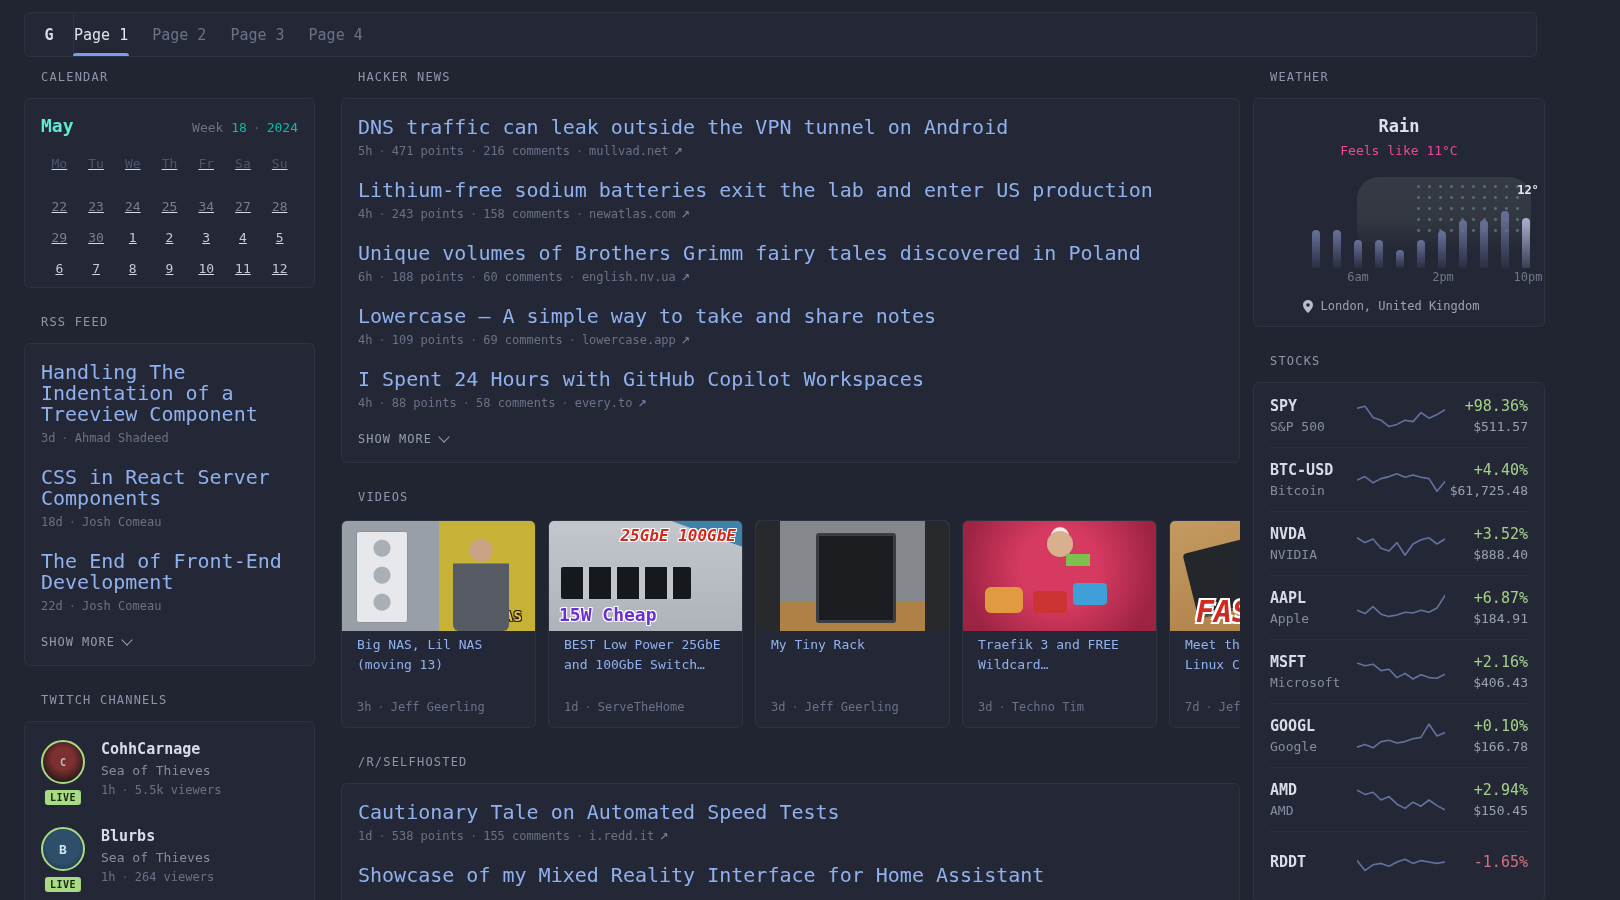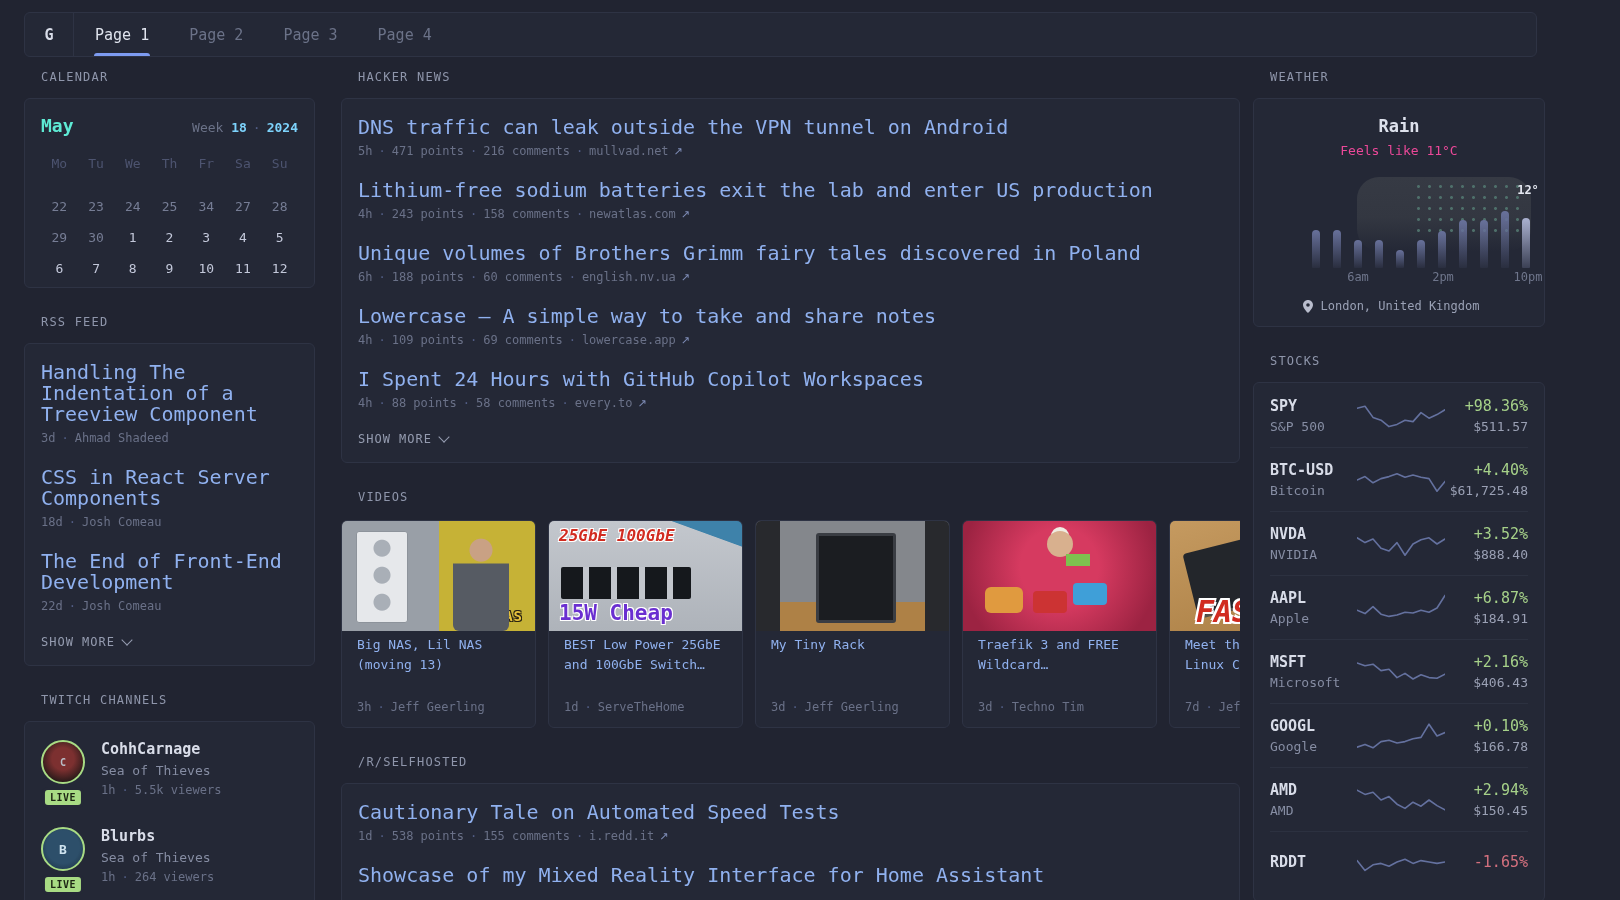--- a/index.html
+++ b/index.html
@@ -4,42 +4,42 @@
 <style>
   html,body{margin:0;padding:0;background:#1c1f2a;}
   .page{position:relative;width:1620px;height:900px;background:#212431;overflow:hidden;
         font-family:"DejaVu Sans Mono", monospace;color:#d5d9e6;}
   .card{background:#242836;border:1px solid #2e3344;border-radius:6px;box-sizing:border-box;}
 
   
   .navbar{position:absolute;left:24px;top:12px;width:1513px;height:45px;display:flex;align-items:stretch;}
   .nav-logo{width:48px;display:flex;align-items:center;justify-content:center;
             border-right:1px solid #2e3344;font-weight:bold;font-size:15px;color:#d9dde9;}
-  .nav-tabs{display:flex;gap:40px;margin-left:21px;justify-content:center;}
+  .nav-tabs{display:flex;gap:24px;justify-content:center;}
   .tab{position:relative;display:flex;align-items:center;font-size:15px;color:#6b7288;cursor:pointer;}
   .tab.active{color:#e0e4ee;}
   .tab.active::after{content:"";position:absolute;left:-1px;right:-1px;bottom:0;height:3px;
             background:#7d9bf0;border-radius:3px 3px 0 0;}
 
   
   .col{position:absolute;top:71px;}
   .col-left{left:24px;width:291px;}
   .col-mid{left:341px;width:899px;}
   .col-right{left:1253px;width:292px;}
   .w-head{font-size:12px;letter-spacing:1.2px;color:#8f96ab;margin:0 0 14px 17px;height:13px;line-height:13px;}
   .section{margin-bottom:0;}
   .section + .section{margin-top:28px;}
 
   
   .cal-card{padding:16px;height:190px;}
   .cal-top{display:flex;justify-content:space-between;align-items:baseline;}
   .cal-month{font-size:18px;font-weight:bold;color:#5eead4;}
   .cal-week{font-size:13px;color:#6b7288;}
-  .cal-week b{color:#7dd3fc;font-weight:bold;}
-  .cal-grid{display:grid;grid-template-columns:repeat(7,1fr);margin-top:12px;}
+  .cal-week b{color:#14b8a6;font-weight:normal;}
+  .cal-grid{display:grid;grid-template-columns:repeat(7,1fr);margin-top:12px;text-decoration:underline;}
   .cal-cell{height:31px;display:flex;align-items:center;justify-content:center;font-size:13px;color:#c3c8da;}
   .cal-dow{color:#4d5470;}
   .cal-cell.muted{color:#767d95;}
 
   
   .feed-card{padding:18px 16px 16px 16px;}
   .feed-item{margin-bottom:22px;}
   .feed-title{font-size:20px;line-height:21px;color:#90b1ef;cursor:pointer;}
   .meta{font-size:12px;color:#6a7188;margin-top:6px;}
   .dot{color:#525d85;margin:0 6px;}
@@ -65,42 +65,42 @@
         color:#1c2413;font-size:10px;font-weight:bold;padding:2px 5px;border-radius:3px;
         box-shadow:0 0 0 3px #242836;letter-spacing:0.5px;}
   .tw-name{font-size:15px;font-weight:bold;color:#d9dde9;}
   .tw-game{font-size:13px;color:#868da3;margin-top:5px;}
   .tw-meta{font-size:12px;color:#6a7188;margin-top:5px;}
 
   
   .vid-strip{display:flex;gap:12px;overflow:hidden;width:899px;margin-top:16px;}
   .vid-card{flex:0 0 195px;background:#242836;border:1px solid #2e3344;border-radius:6px;
             display:flex;flex-direction:column;height:208px;box-sizing:border-box;cursor:pointer;}
-  .thumb{height:110px;border-radius:5px 5px 0 0;position:relative;overflow:hidden;flex:0 0 110px;}
+  .thumb{height:110px;border-radius:5px 5px 0 0;position:relative;overflow:hidden;flex:0 0 110px;text-align:right;}
   .vid-body{flex:1;display:flex;flex-direction:column;padding:4px 15px 13px 15px;}
   .vid-title{font-size:13px;line-height:20px;color:#90b1ef;white-space:nowrap;}
   .vid-meta{margin-top:auto;font-size:12px;color:#6a7188;white-space:nowrap;}
 
   .th1{background:linear-gradient(90deg,#999fa7 0 50%,#c6b236 50% 100%);}
   .th1::before{content:"";position:absolute;left:14px;top:10px;width:50px;height:90px;background:
       radial-gradient(circle at 50% 18%,#a9afb7 0 8px,rgba(0,0,0,0) 9px),
       radial-gradient(circle at 50% 48%,#a9afb7 0 8px,rgba(0,0,0,0) 9px),
       radial-gradient(circle at 50% 78%,#a9afb7 0 8px,rgba(0,0,0,0) 9px),#e6e8eb;
       border-radius:3px;border:1px solid #8d939b;}
   .th1::after{content:"";position:absolute;right:26px;top:16px;width:56px;height:94px;background:
       radial-gradient(circle at 50% 14%,#c9a184 0 11px,rgba(0,0,0,0) 12px),
       linear-gradient(180deg,rgba(0,0,0,0) 26px,#565b63 27px);border-radius:6px;}
   .badge-gold{position:absolute;bottom:7px;right:12px;font-weight:bold;font-size:14px;color:#e8c33c;
       text-shadow:-1px -1px 0 #2a2413,1px -1px 0 #2a2413,-1px 1px 0 #2a2413,1px 1px 0 #2a2413;letter-spacing:1px;}
   .th2{background:linear-gradient(200deg,#3e82aa 0 14%,rgba(0,0,0,0) 14.5%),linear-gradient(180deg,#c3c7cd,#aeb3ba);}
   .th2::after{content:"";position:absolute;left:12px;top:46px;width:130px;height:32px;border-radius:2px;background:
       repeating-linear-gradient(90deg,#15181c 0 22px,#c2c6cc 22px 28px);}
   .lbl-red{position:absolute;top:5px;left:10px;right:6px;font-weight:bold;font-style:italic;font-size:16px;
       color:#d12b20;text-shadow:-1px -1px 0 #fff,1px -1px 0 #fff,-1px 1px 0 #fff,1px 1px 0 #fff;white-space:nowrap;}
-  .lbl-purple{position:absolute;bottom:6px;left:10px;font-weight:bold;font-size:21px;color:#6a2fd0;
+  .lbl-purple{position:absolute;bottom:6px;left:10px;font-weight:bold;font-size:18px;color:#6a2fd0;
       text-shadow:-1px -1px 0 #fff,1px -1px 0 #fff,-1px 1px 0 #fff,1px 1px 0 #fff;}
   .th3{background:linear-gradient(180deg,#84878c 0 74%,#ae8146 74% 100%);}
   .th3::before{content:"";position:absolute;left:60px;top:12px;width:74px;height:84px;background:#1b1d21;
       border:3px solid #3a3d43;border-radius:3px;}
   .th3::after{content:"";position:absolute;left:0;top:0;bottom:0;width:24px;background:#28292d;
       box-shadow:169px 0 0 #28292d;}
   .th4{background:radial-gradient(circle at 50% 42%,#d63a60 0 34%,#9c2342 85%);}
   .th4::before{content:"";position:absolute;left:50%;top:10px;width:26px;height:26px;margin-left:-13px;
       border-radius:50%;background:#d8b08e;box-shadow:0 -8px 0 -4px #efece2;}
   .th4::after{content:"";position:absolute;left:110px;top:62px;width:34px;height:22px;border-radius:4px;

